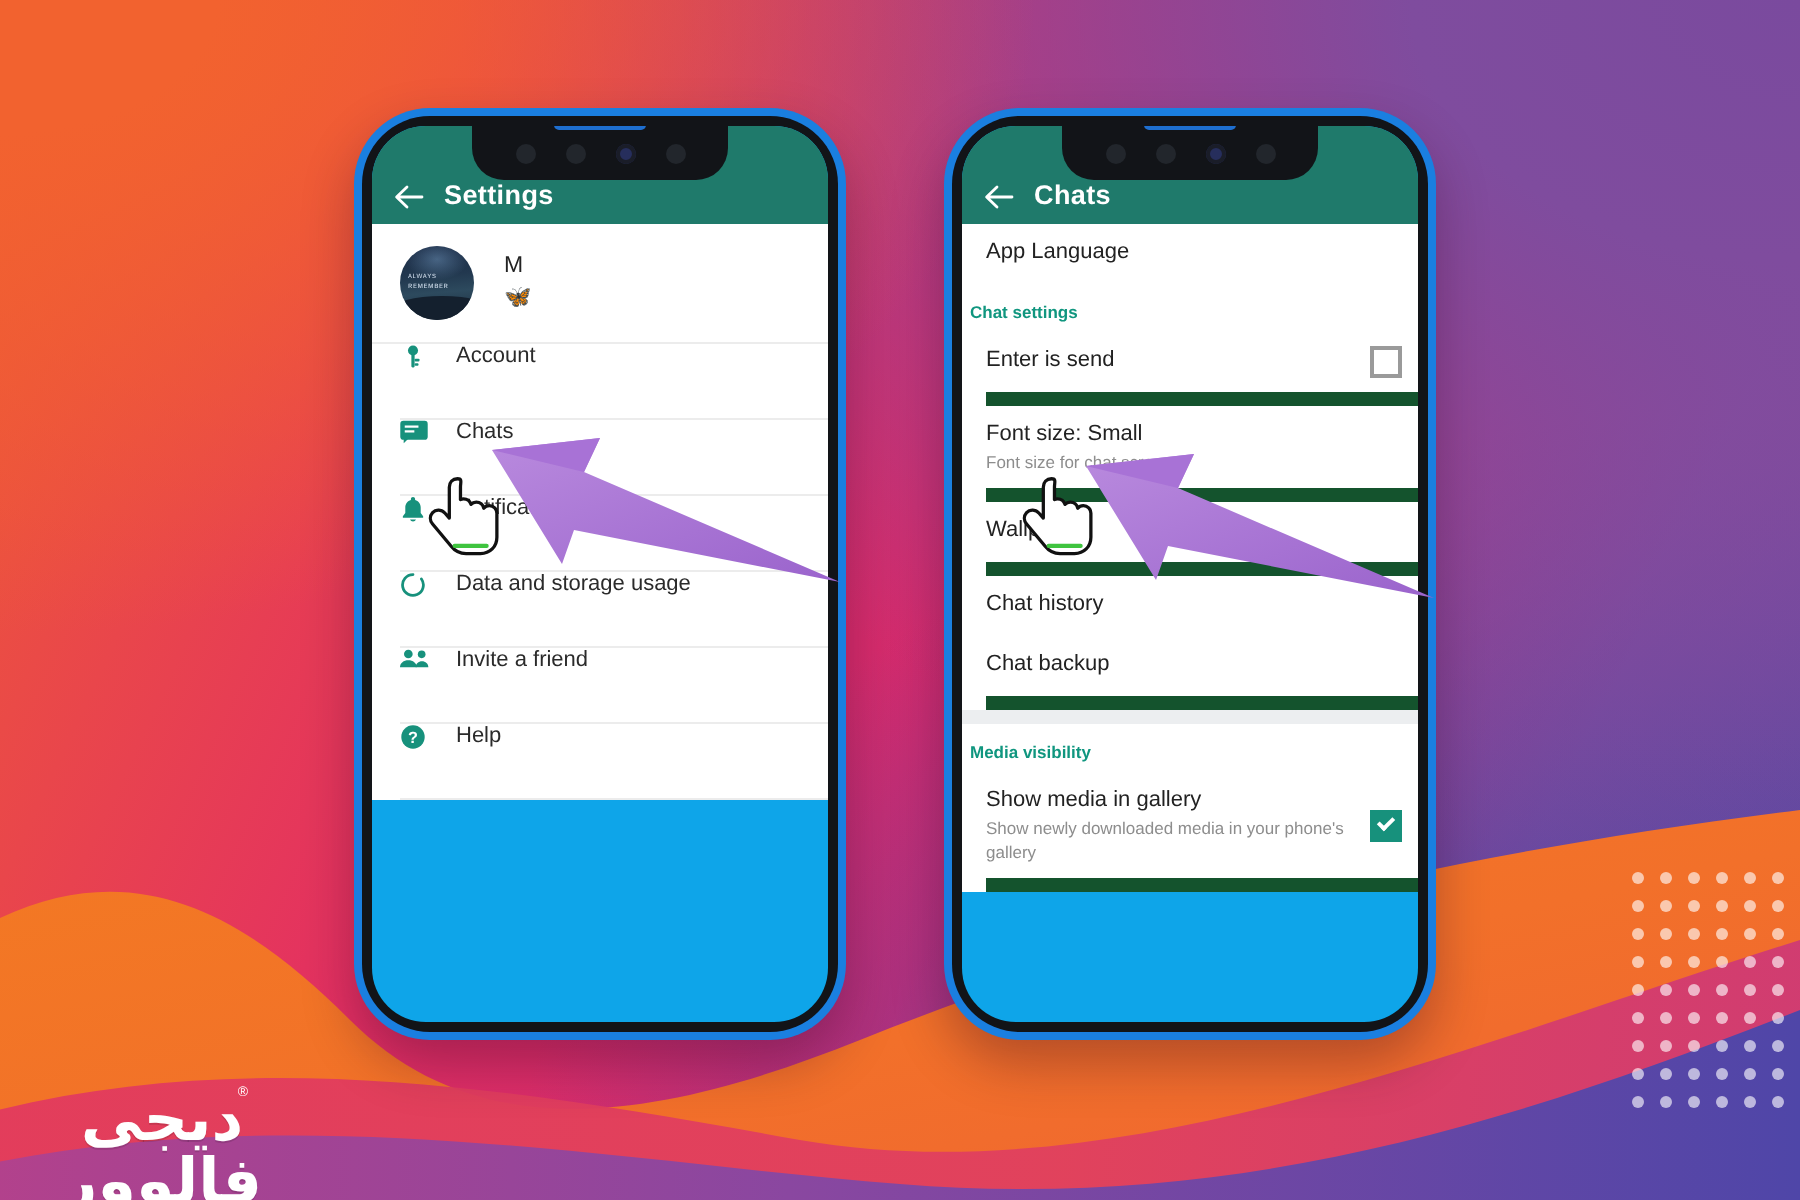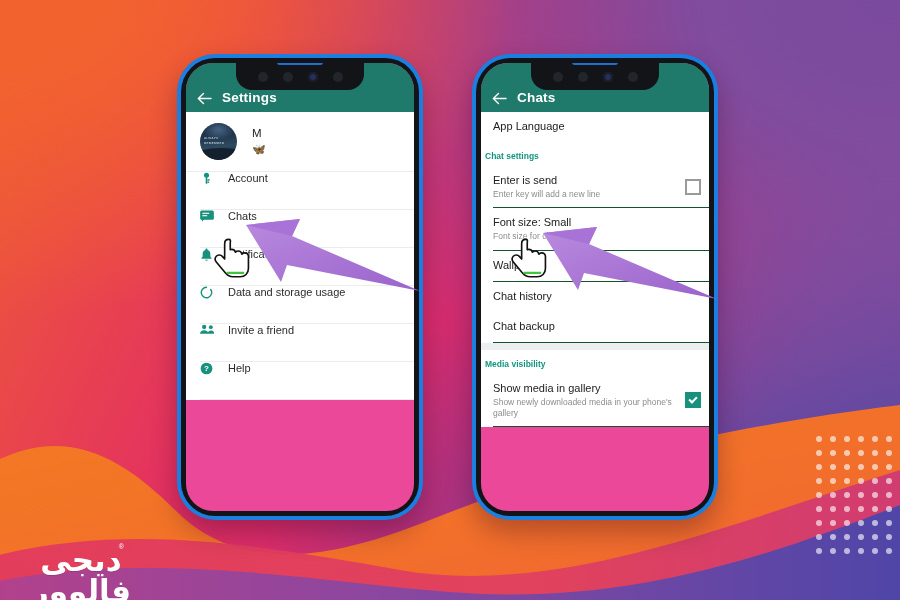--- a/index.html
+++ b/index.html
@@ -33,21 +33,21 @@
          text-shadow:0 1px 0 rgba(0,0,0,.12);}
   .wm-reg{position:absolute;right:22px;top:-2px;font-size:7px;}
 
   
   .phone{position:absolute;width:246px;height:466px;}
   .phone.p1{left:177px;top:54px;}
   .phone.p2{left:472px;top:54px;}
   .shell{position:absolute;inset:0;border-radius:38px;background:#1a7fe0;
          box-shadow:0 12px 26px rgba(40,0,30,.30);}
   .bezel{position:absolute;left:4px;top:4px;right:4px;bottom:4px;border-radius:34px;background:#121418;}
-  .screen{position:absolute;left:9px;top:9px;right:9px;bottom:9px;border-radius:27px;background:#ec4899;overflow:hidden;}
+  .screen{position:absolute;left:9px;top:9px;right:9px;bottom:9px;border-radius:27px;background:#0ea5e9;overflow:hidden;}
 
   .notch{position:absolute;left:50%;transform:translateX(-50%);top:0;width:128px;height:27px;
          background:#121418;border-bottom-left-radius:16px;border-bottom-right-radius:16px;z-index:9;
          display:flex;align-items:center;justify-content:center;gap:15px;}
   .notch .sensor{width:10px;height:10px;border-radius:50%;background:#22262c;}
   .notch .sensor.cam{background:#262e5c;box-shadow:inset 0 0 0 2px #1a1d28;}
   .notch .speaker{position:absolute;top:-3px;left:50%;transform:translateX(-50%);
                   width:46px;height:5px;border-radius:3px;background:#1e6fd0;}
 
   
@@ -66,21 +66,21 @@
                    background:#14202e;}
   .pf-txt{margin-left:15px;}
   .pf-name{font-size:11.5px;color:#232323;line-height:1.3;}
   .pf-emoji{font-size:11px;line-height:1.5;}
 
   .row{display:flex;align-items:flex-start;min-height:37px;margin-left:14px;border-bottom:1px solid #ececec;padding-right:10px;}
   .row .ic{width:28px;flex:0 0 auto;display:flex;align-items:center;justify-content:flex-start;color:#17917c;}
   .row .lbl{font-size:11px;color:#2b2b2b;}
 
   
-  .row2{margin-left:12px;border-bottom:1px solid #14532d;padding:7px 10px 7px 0;position:relative;}
+  .row2{margin-left:12px;border-bottom:7px solid #14532d;padding:7px 10px 7px 0;position:relative;}
   .row2 .t{font-size:11px;color:#222;line-height:1.45;}
   .row2 .s{font-size:8.5px;color:#8d8d8d;line-height:1.35;padding-right:24px;}
   .row2.nb{border-bottom:none;}
   .sechead{font-size:8.5px;color:#10967f;font-weight:bold;margin-left:4px;padding:9px 0 5px 0;}
   .divider{height:7px;background:#eceef0;}
   .cbox{position:absolute;right:8px;top:50%;transform:translateY(-50%);
         width:12px;height:12px;border:2px solid #9a9a9a;background:#fff;}
   .cbox.on{border-color:#17917c;background:#17917c;display:flex;align-items:center;justify-content:center;}
   .cbox.on:after{content:"";width:6px;height:3px;border-left:2px solid #fff;border-bottom:2px solid #fff;
         transform:rotate(-45deg) translate(1px,-1px);}
@@ -317,21 +317,20 @@
       <div class="list">
 
         <div class="row2 nb">
           <div class="t">App Language</div>
         </div>
 
         <div class="sechead">Chat settings</div>
 
         <div class="row2">
           <div class="t">Enter is send</div>
-          <div class="s">Enter key will add a new line</div>
           <span class="cbox"></span>
         </div>
 
         <div class="row2">
           <div class="t">Font size: Small</div>
           <div class="s">Font size for chat screen</div>
         </div>
 
         <div class="row2">
           <div class="t">Wallpaper</div>

